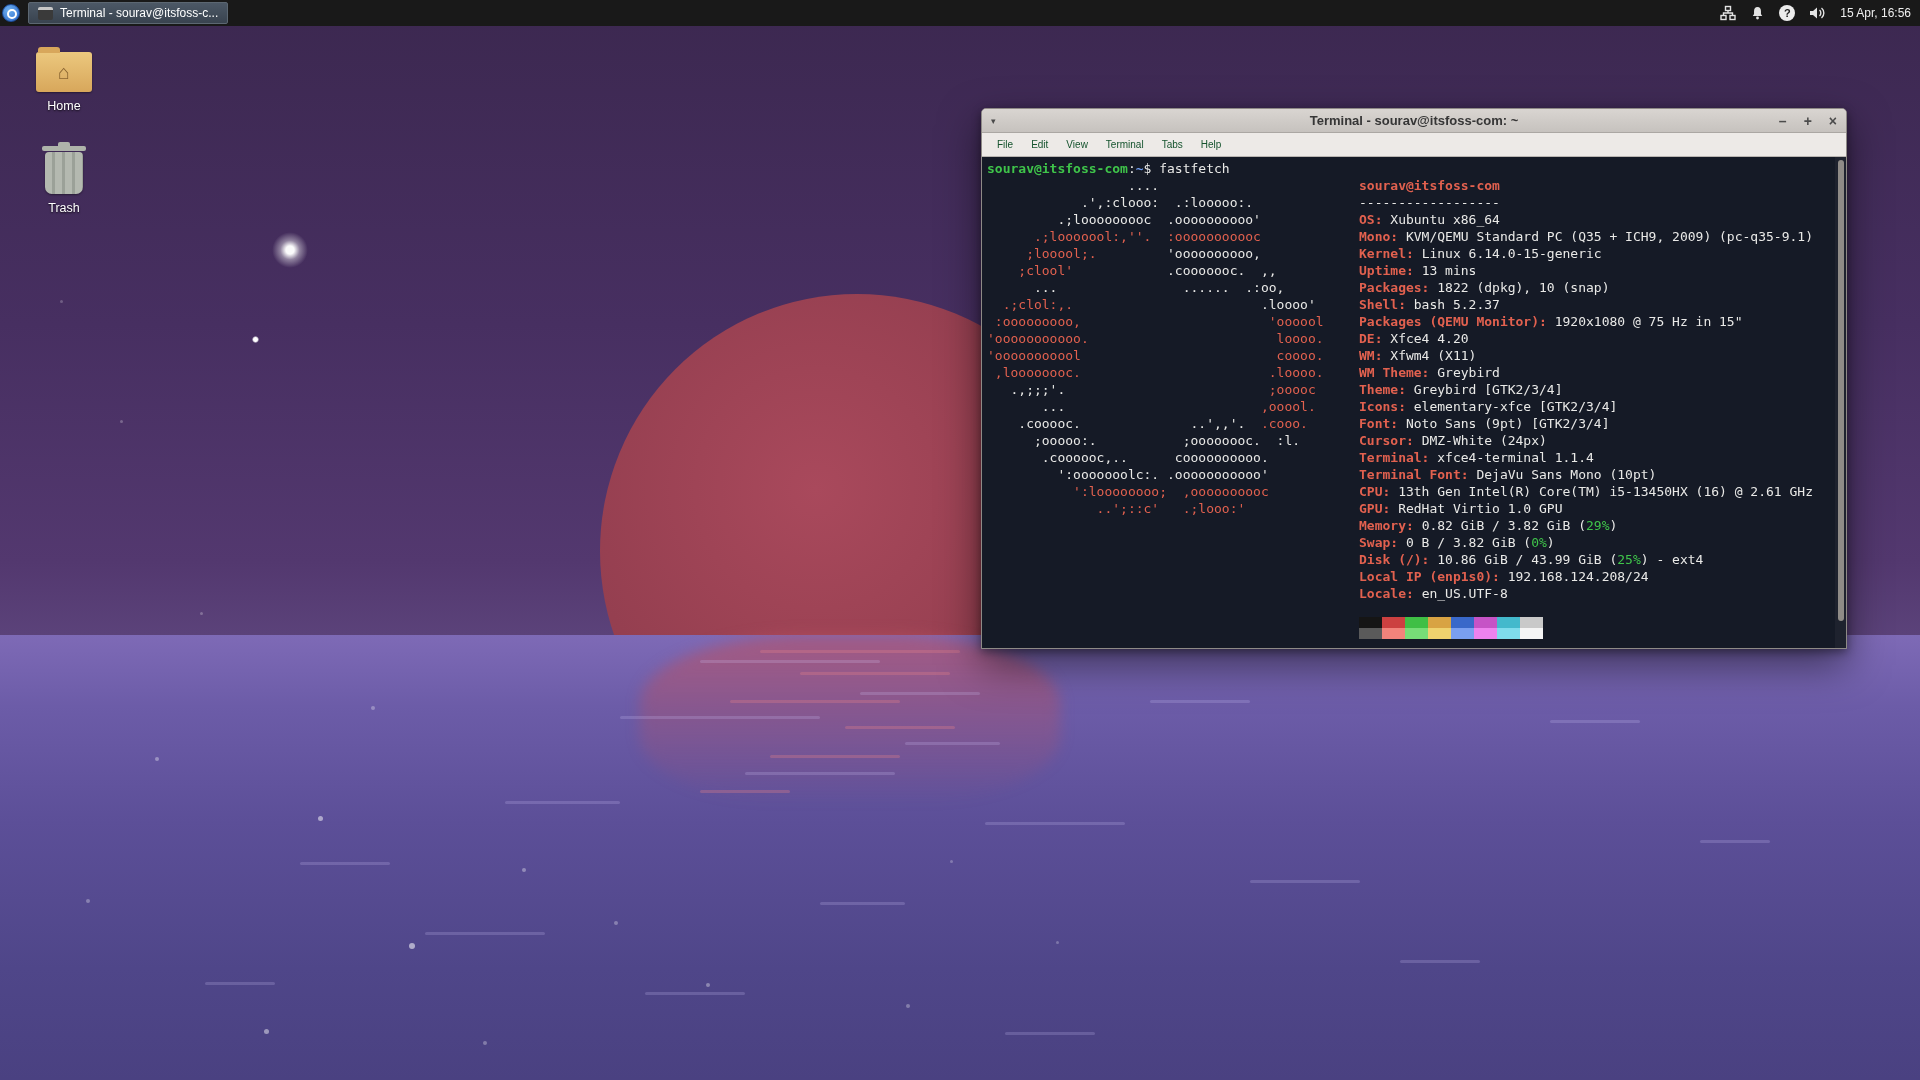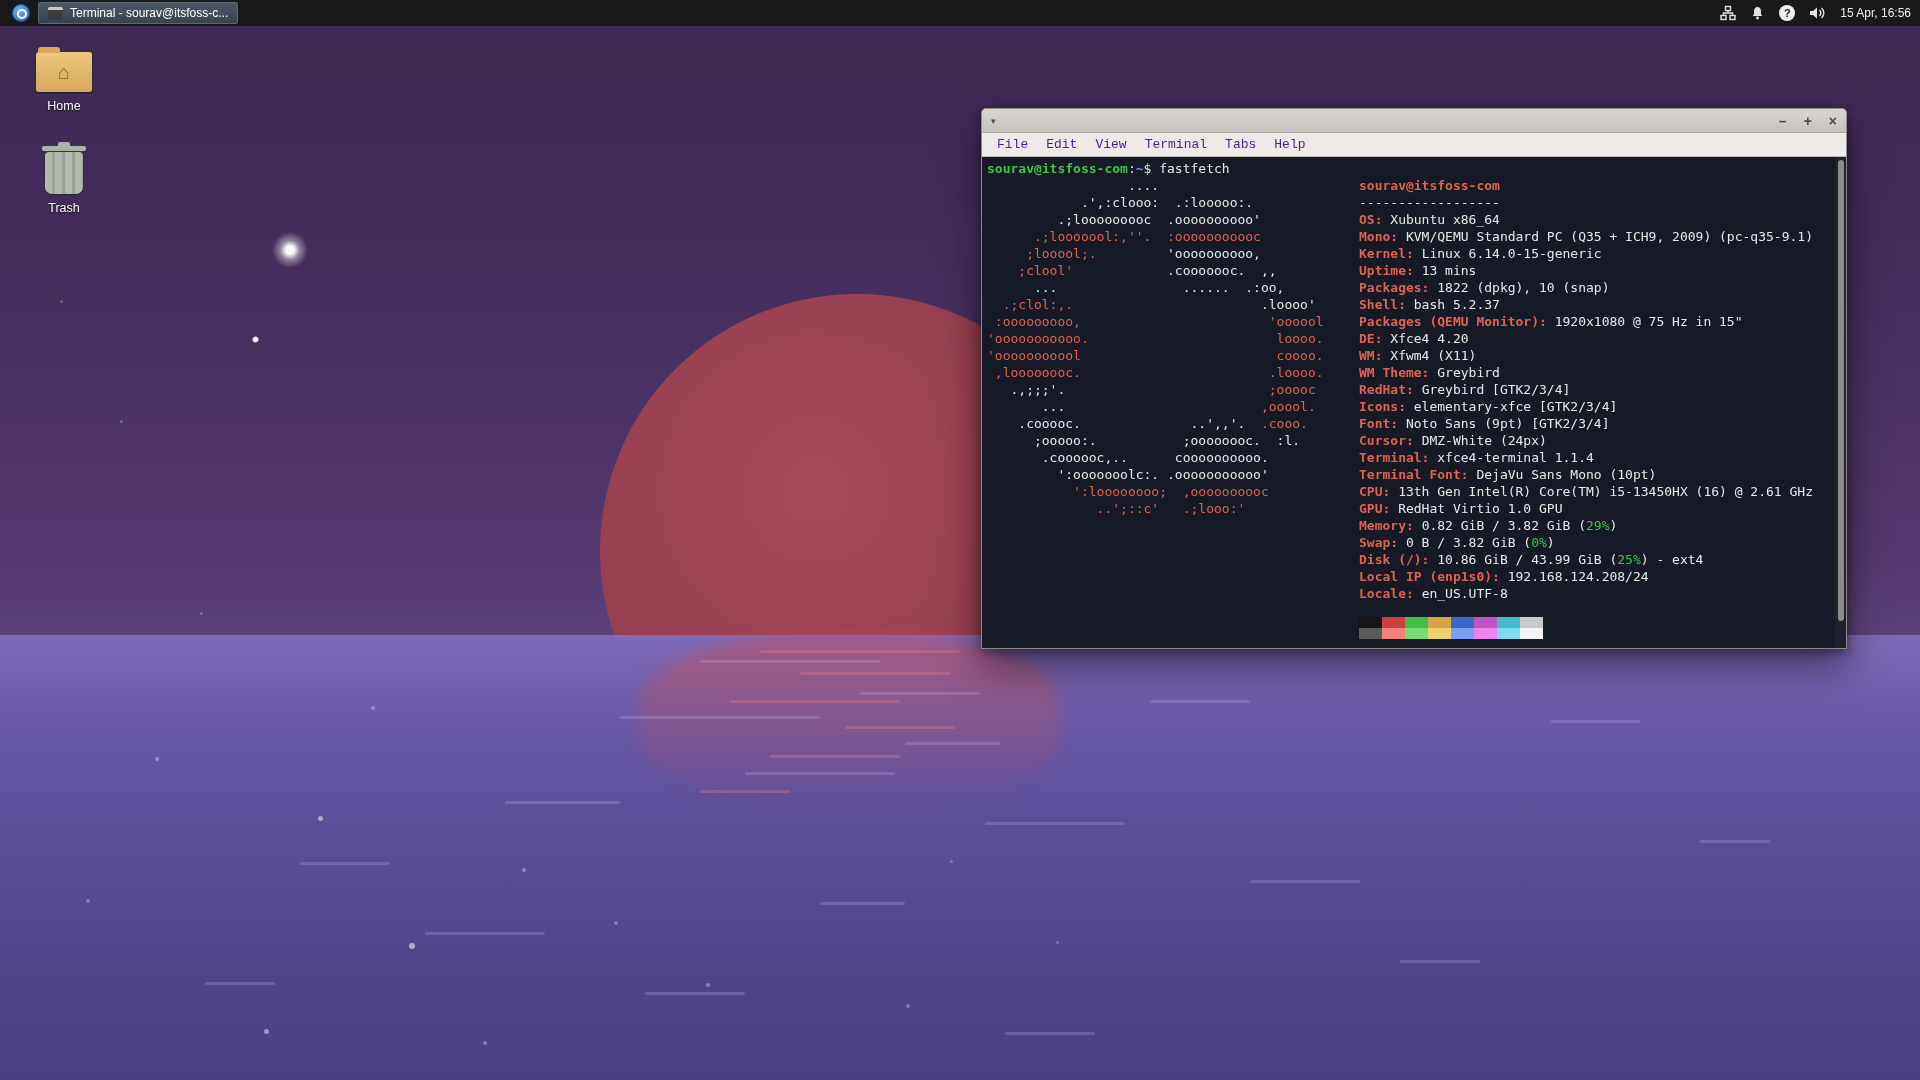--- a/index.html
+++ b/index.html
@@ -21,21 +21,21 @@
   .glint  { position:absolute; height:3px; border-radius:2px; background:rgba(226,126,136,.32); }
   .star   { position:absolute; border-radius:50%; background:#fff; filter:blur(.6px); }
   .bright-star { position:absolute; left:272px; top:232px; width:36px; height:36px; border-radius:50%;
                  background:radial-gradient(circle, rgba(255,255,255,.98) 0 16%, rgba(255,255,255,.40) 38%, rgba(255,255,255,0) 70%); }
   .small-star  { position:absolute; left:252px; top:336px; width:7px; height:7px; border-radius:50%;
                  background:radial-gradient(circle, #fff 0 40%, rgba(255,255,255,0) 75%); }
 
   
   .panel { position:absolute; top:0; left:0; width:1920px; height:26px; z-index:60;
            background:#191919; display:flex; align-items:center; color:#e8e8e8; }
-  .panel-left { display:flex; align-items:center; gap:8px; padding-left:12px; height:100%; }
+  .panel-left { display:flex; align-items:center; gap:8px; padding-left:2px; height:100%; }
   .menu-logo { width:18px; height:18px; border-radius:50%; flex:0 0 auto;
                background:radial-gradient(circle at 35% 30%, #6db0f0, #2b66c8); border:1px solid #1d4f9e; position:relative; }
   .menu-logo::after { content:""; position:absolute; left:4px; top:4px; width:6px; height:6px;
                       border:2px solid #fff; border-radius:50%; }
   .task-button { display:flex; align-items:center; gap:7px; height:22px; padding:0 9px;
                  background:linear-gradient(#4c5866,#39434f); border:1px solid #5c6772; border-radius:2px;
                  font-size:12px; color:#fff; }
   .term-ico { width:15px; height:13px; background:#3a3a3a; border-top:3px solid #c8c8c8; border-radius:2px; flex:0 0 auto; }
   .panel-right { margin-left:auto; display:flex; align-items:center; gap:14px; padding-right:9px; height:100%; }
   .panel-right svg { display:block; }
@@ -67,21 +67,21 @@
             border:1px solid #8e8a86; border-radius:5px 5px 0 0; overflow:hidden;
             box-shadow:0 16px 40px rgba(0,0,0,.5), 0 3px 10px rgba(0,0,0,.4); background:#d5d1cd; }
   .titlebar { height:24px; background:linear-gradient(#d9d5d1,#c6c2be); border-bottom:1px solid #aba7a3;
               display:flex; align-items:center; padding:0 9px; position:relative; }
   .win-menu-arrow { font-size:9px; color:#4a4a4a; cursor:default; }
   .win-title { position:absolute; left:0; right:0; text-align:center; font-size:13px; font-weight:bold; color:#363636; }
   .win-controls { margin-left:auto; display:flex; align-items:center; gap:17px; z-index:2; }
   .win-btn { font-size:14px; line-height:14px; color:#4c4c4c; font-weight:bold; }
   .menubar { height:24px; background:#edeae7; border-bottom:1px solid #b9b5b1;
              display:flex; align-items:center; gap:2px; padding:0 7px; }
-  .menu-item { font-size:13px; color:#4c1d95; padding:2px 8px; border-radius:3px;font-family:Liberation Mono, monospace; }
+  .menu-item { font-size:10px; color:#14532d; padding:2px 8px; border-radius:3px; }
 
   .terminal { position:relative; height:calc(100% - 48px); background:#151a26; padding:3px 0 0 5px; overflow:hidden;
               font-family:"DejaVu Sans Mono", monospace; font-size:13px; line-height:17px; }
   .term-line { white-space:pre; }
   .output-row { display:flex; }
   .logo { flex:0 0 372px; width:372px; }
   .logo div, .info div { white-space:pre; }
   .c-w { color:#e9e9e7; } .c-r { color:#e2614f; } .c-g { color:#3fc44a; } .c-b { color:#6f9df0; }
   .bold { font-weight:bold; }
   .info { color:#e9e9e7; }
@@ -186,20 +186,21 @@
           <path d="M10.5 5 A4 4 0 0 1 10.5 11 M12.5 3 A6.5 6.5 0 0 1 12.5 13" stroke="#e3e3e3" stroke-width="1.4" fill="none"></path>
         </svg>
       </span>
       <span class="clock">15 Apr, 16:56</span>
     </div>
   </div>
 
   <div class="window">
     <div class="titlebar">
       <span class="win-menu-arrow">▾</span>
+      <span class="win-title">Terminal - sourav@itsfoss-com: ~</span>
       <span class="win-controls">
         <span class="win-btn">–</span>
         <span class="win-btn">+</span>
         <span class="win-btn">×</span>
       </span>
     </div>
     <div class="menubar">
       <span class="menu-item">File</span>
       <span class="menu-item">Edit</span>
       <span class="menu-item">View</span>
@@ -217,21 +218,21 @@
             <div><span class="c-r bold">OS:</span> <span>Xubuntu x86_64</span></div>
             <div><span class="c-r bold">Mono:</span> <span>KVM/QEMU Standard PC (Q35 + ICH9, 2009) (pc-q35-9.1)</span></div>
             <div><span class="c-r bold">Kernel:</span> <span>Linux 6.14.0-15-generic</span></div>
             <div><span class="c-r bold">Uptime:</span> <span>13 mins</span></div>
             <div><span class="c-r bold">Packages:</span> <span>1822 (dpkg), 10 (snap)</span></div>
             <div><span class="c-r bold">Shell:</span> <span>bash 5.2.37</span></div>
             <div><span class="c-r bold">Packages (QEMU Monitor):</span> <span>1920x1080 @ 75 Hz in 15"</span></div>
             <div><span class="c-r bold">DE:</span> <span>Xfce4 4.20</span></div>
             <div><span class="c-r bold">WM:</span> <span>Xfwm4 (X11)</span></div>
             <div><span class="c-r bold">WM Theme:</span> <span>Greybird</span></div>
-            <div><span class="c-r bold">RedHat:</span> <span>Greybird [GTK2/3/4]</span></div>
+            <div><span class="c-r bold">Theme:</span> <span>Greybird [GTK2/3/4]</span></div>
             <div><span class="c-r bold">Icons:</span> <span>elementary-xfce [GTK2/3/4]</span></div>
             <div><span class="c-r bold">Font:</span> <span>Noto Sans (9pt) [GTK2/3/4]</span></div>
             <div><span class="c-r bold">Cursor:</span> <span>DMZ-White (24px)</span></div>
             <div><span class="c-r bold">Terminal:</span> <span>xfce4-terminal 1.1.4</span></div>
             <div><span class="c-r bold">Terminal Font:</span> <span>DejaVu Sans Mono (10pt)</span></div>
             <div><span class="c-r bold">CPU:</span> <span>13th Gen Intel(R) Core(TM) i5-13450HX (16) @ 2.61 GHz</span></div>
             <div><span class="c-r bold">GPU:</span> <span>RedHat Virtio 1.0 GPU</span></div>
             <div><span class="c-r bold">Memory:</span> <span>0.82 GiB / 3.82 GiB (</span><span class="c-g">29%</span><span>)</span></div>
             <div><span class="c-r bold">Swap:</span> <span>0 B / 3.82 GiB (</span><span class="c-g">0%</span><span>)</span></div>
             <div><span class="c-r bold">Disk (/):</span> <span>10.86 GiB / 43.99 GiB (</span><span class="c-g">25%</span><span>) - ext4</span></div>

